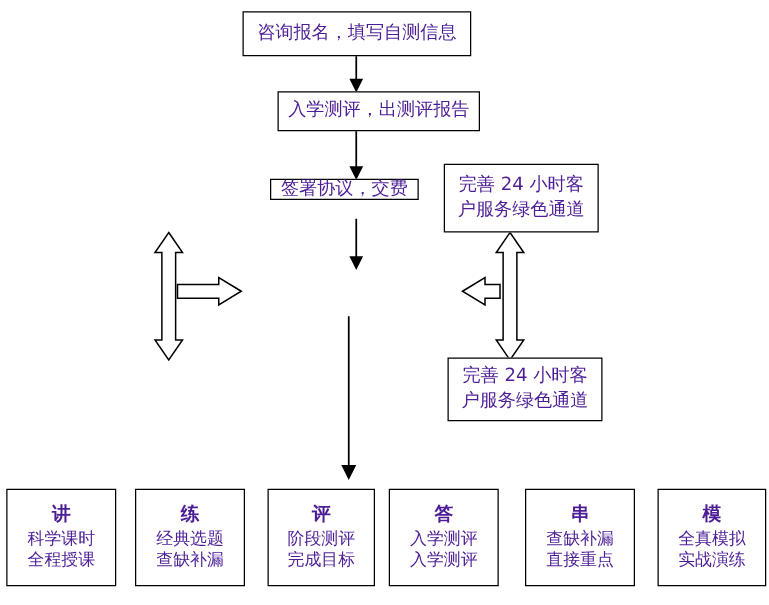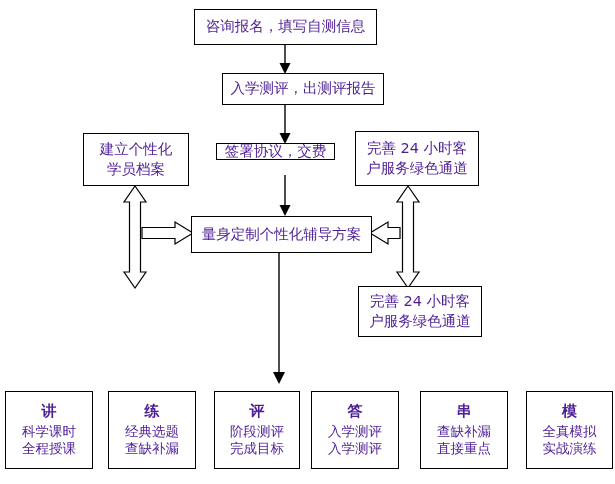--- a/index.html
+++ b/index.html
@@ -110,39 +110,32 @@
   </div>
 
   <div class="node t14" style="left:222px; top:73px; width:162px; height:32px;">
     <span class="line">入学测评，出测评报告</span>
   </div>
 
   <div class="node t14" style="left:216px; top:143px; width:119px; height:17px;">
     <span class="line">签署协议，交费</span>
   </div>
 
-  <div class="node t14" style="left:83px; top:133px; width:106px; height:53px;">
-    <span class="line">建立个性化</span>
-    <span class="line">学员档案</span>
-  </div>
 
 
   <div class="node t14" style="left:355px; top:131px; width:124px; height:55px;">
     <span class="line">完善 24 小时客</span>
     <span class="line">户服务绿色通道</span>
   </div>
 
   <div class="node t14" style="left:358px; top:286px; width:124px; height:51px;">
     <span class="line">完善 24 小时客</span>
     <span class="line">户服务绿色通道</span>
   </div>
 
-  <div class="node t14" style="left:191px; top:216px; width:181px; height:37px;">
-    <span class="line">量身定制个性化辅导方案</span>
-  </div>
 
   <div class="node t13" style="left:5px; top:391px; width:88px; height:78px;">
     <span class="bold-head">讲</span>
     <span class="line">科学课时</span>
     <span class="line">全程授课</span>
   </div>
 
   <div class="node t13" style="left:108px; top:391px; width:88px; height:78px;">
     <span class="bold-head">练</span>
     <span class="line">经典选题</span>

